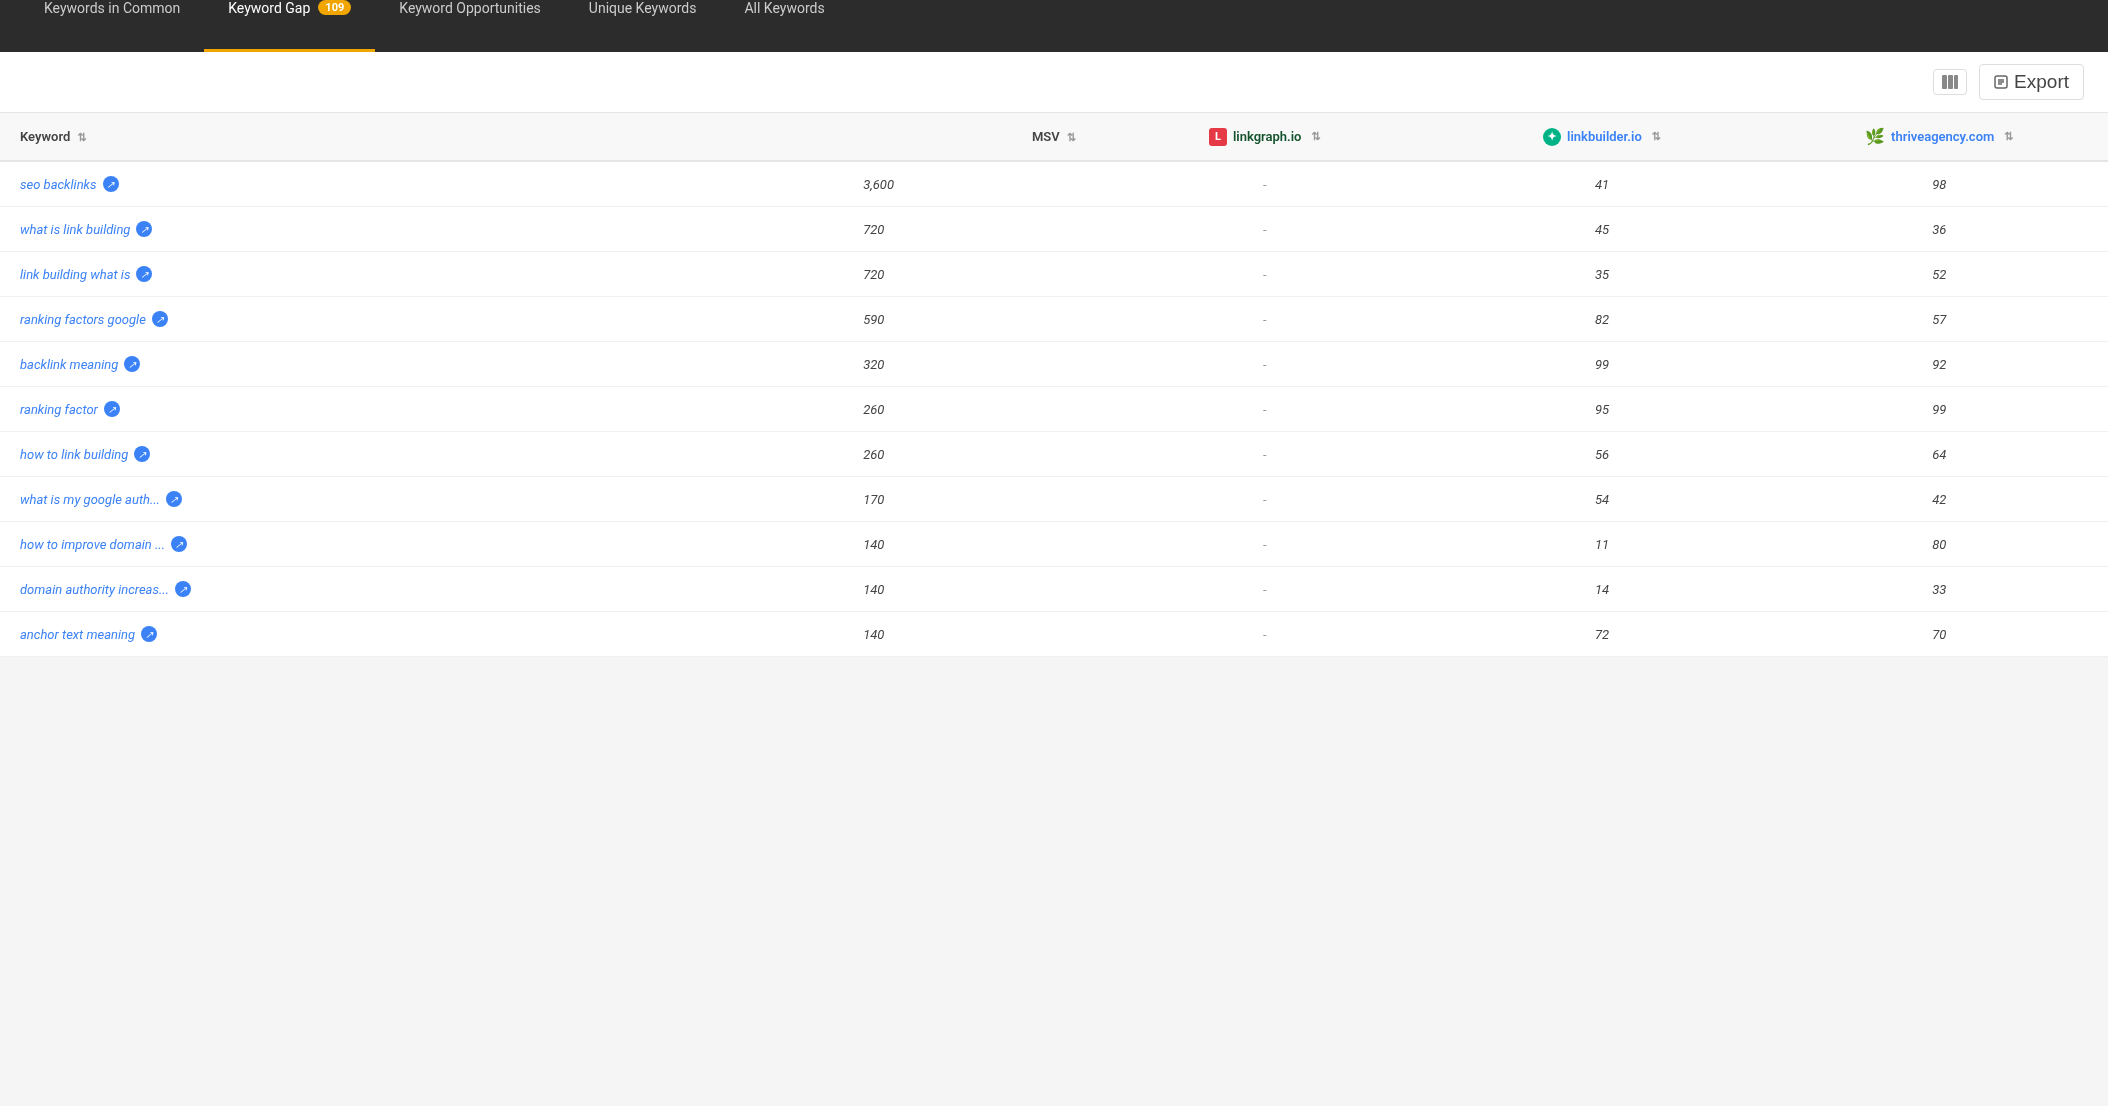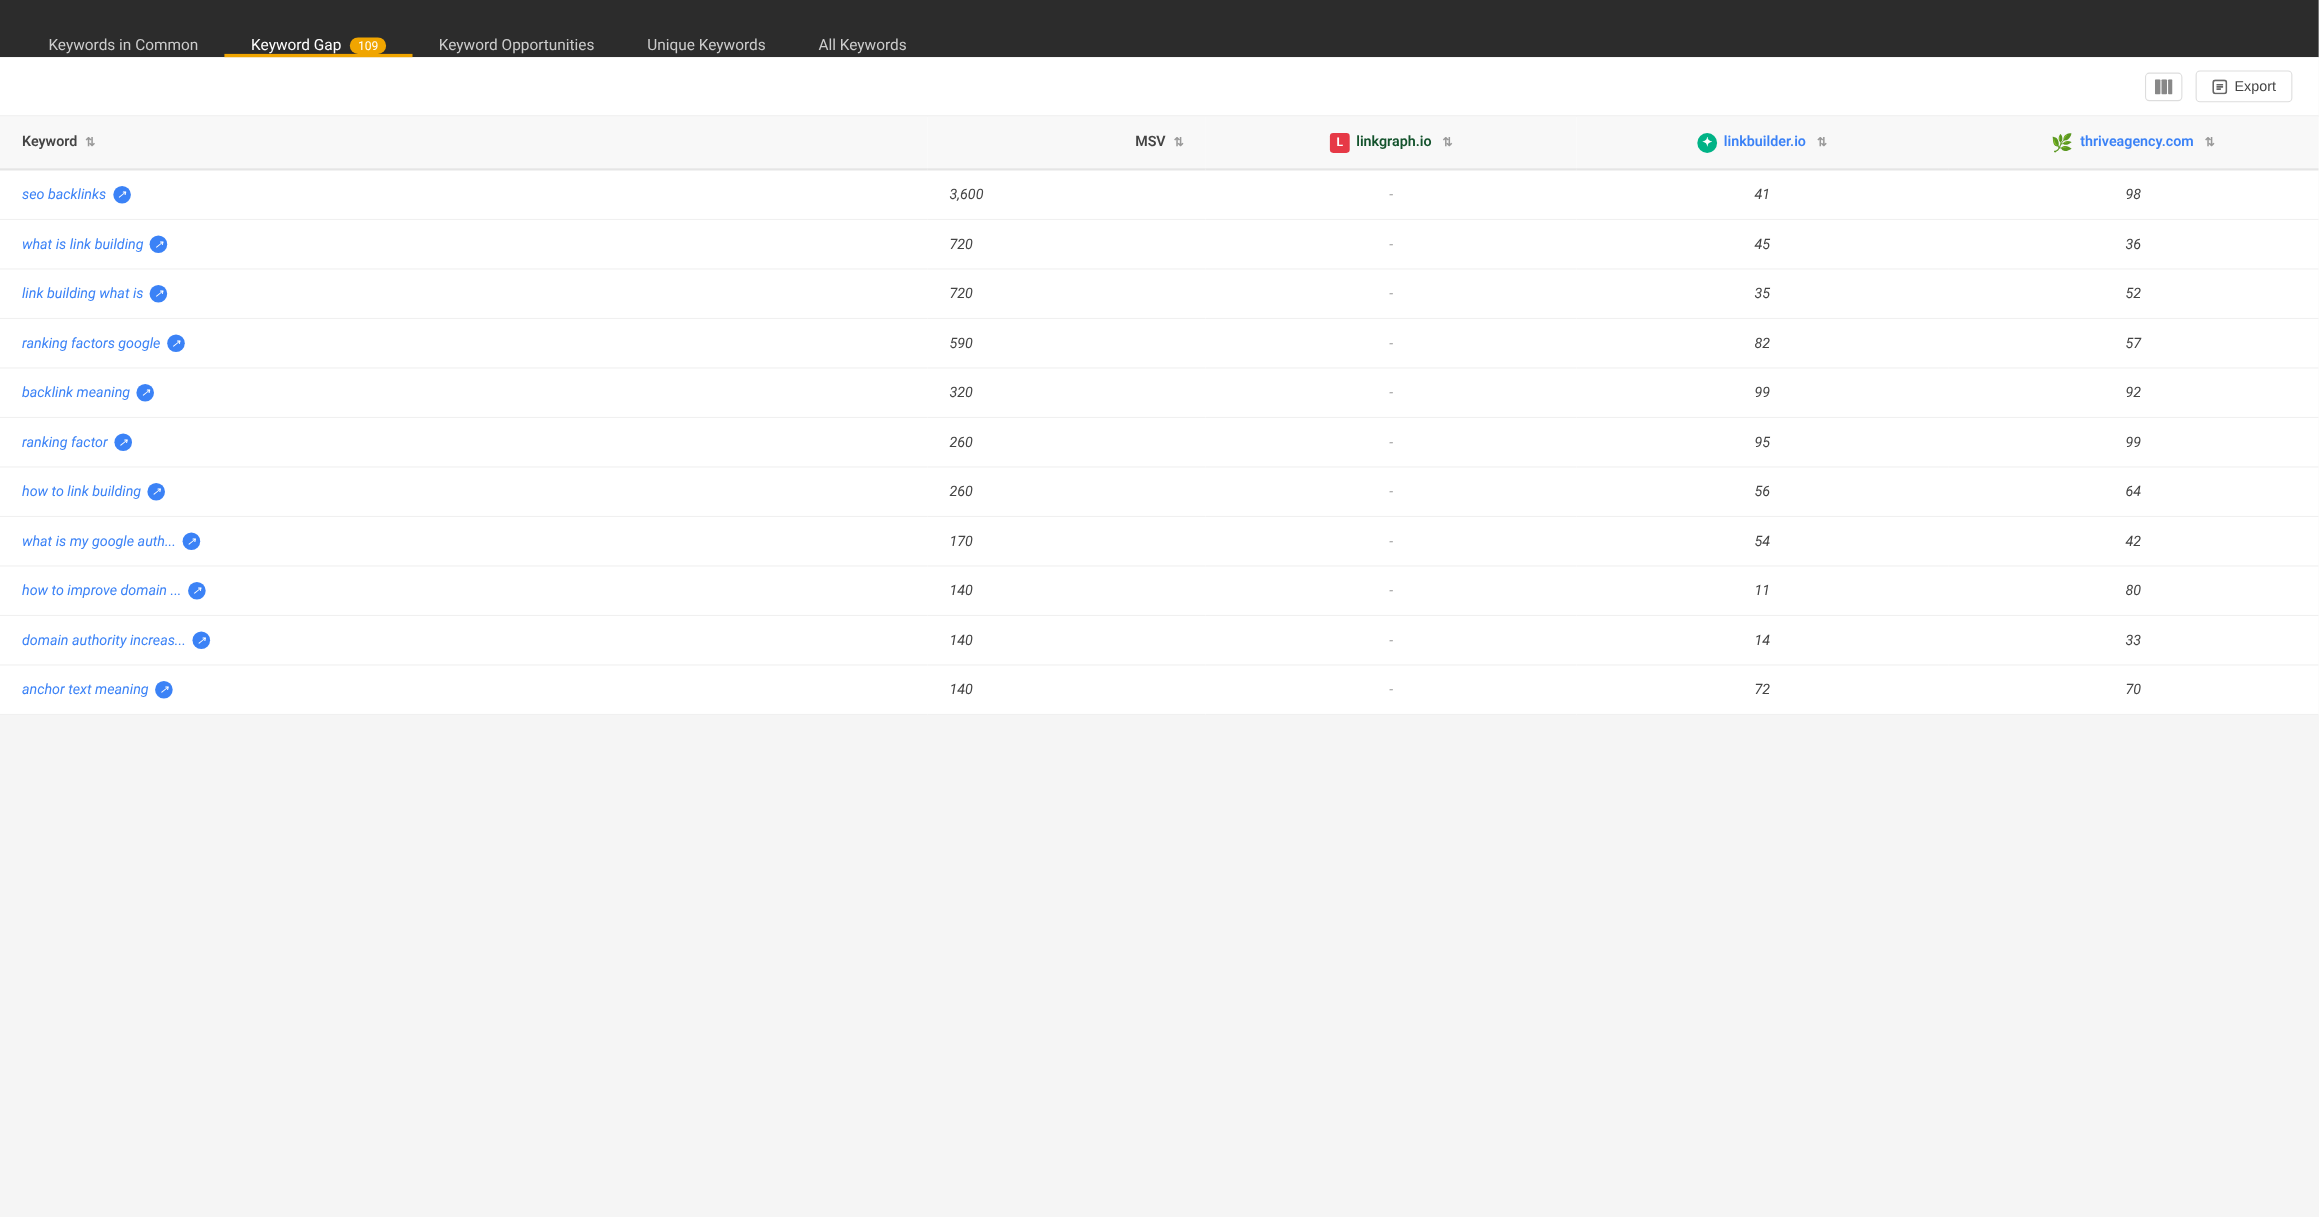--- a/index.html
+++ b/index.html
@@ -8,41 +8,41 @@
     
     .top-nav {
       background: #2c2c2c;
       display: flex;
       align-items: stretch;
       height: 52px;
       padding: 0 20px;
     }
     .nav-tab {
       display: flex;
-      align-items: flex-end;
+      align-items: flex-start;
       padding: 0 24px;
       color: #ccc;
       font-size: 14px;
       cursor: pointer;
       border-bottom: 3px solid transparent;
       white-space: nowrap;
       user-select: none;
     }
     .nav-tab.active {
       color: #fff;
       border-bottom: 3px solid #f0a500;
     }
     .nav-tab .badge {
       background: #f0a500;
       color: #fff;
       border-radius: 10px;
       padding: 1px 7px;
       font-size: 11px;
       margin-left: 8px;
-      font-weight: 400;
+      font-weight: 700;
     }
 
     
     .toolbar {
       display: flex;
       justify-content: flex-end;
       align-items: center;
       padding: 12px 24px;
       gap: 12px;
       background: #fff;
@@ -61,21 +61,21 @@
     .export-btn {
       display: flex;
       align-items: center;
       gap: 6px;
       background: #fff;
       border: 1px solid #ddd;
       border-radius: 4px;
       padding: 6px 14px;
       cursor: pointer;
       color: #444;
-      font-size: 13px;
+      font-size: 19px;
     }
 
     
     .table-container {
       background: #fff;
       overflow-x: auto;
     }
     table {
       width: 100%;
       border-collapse: collapse;

